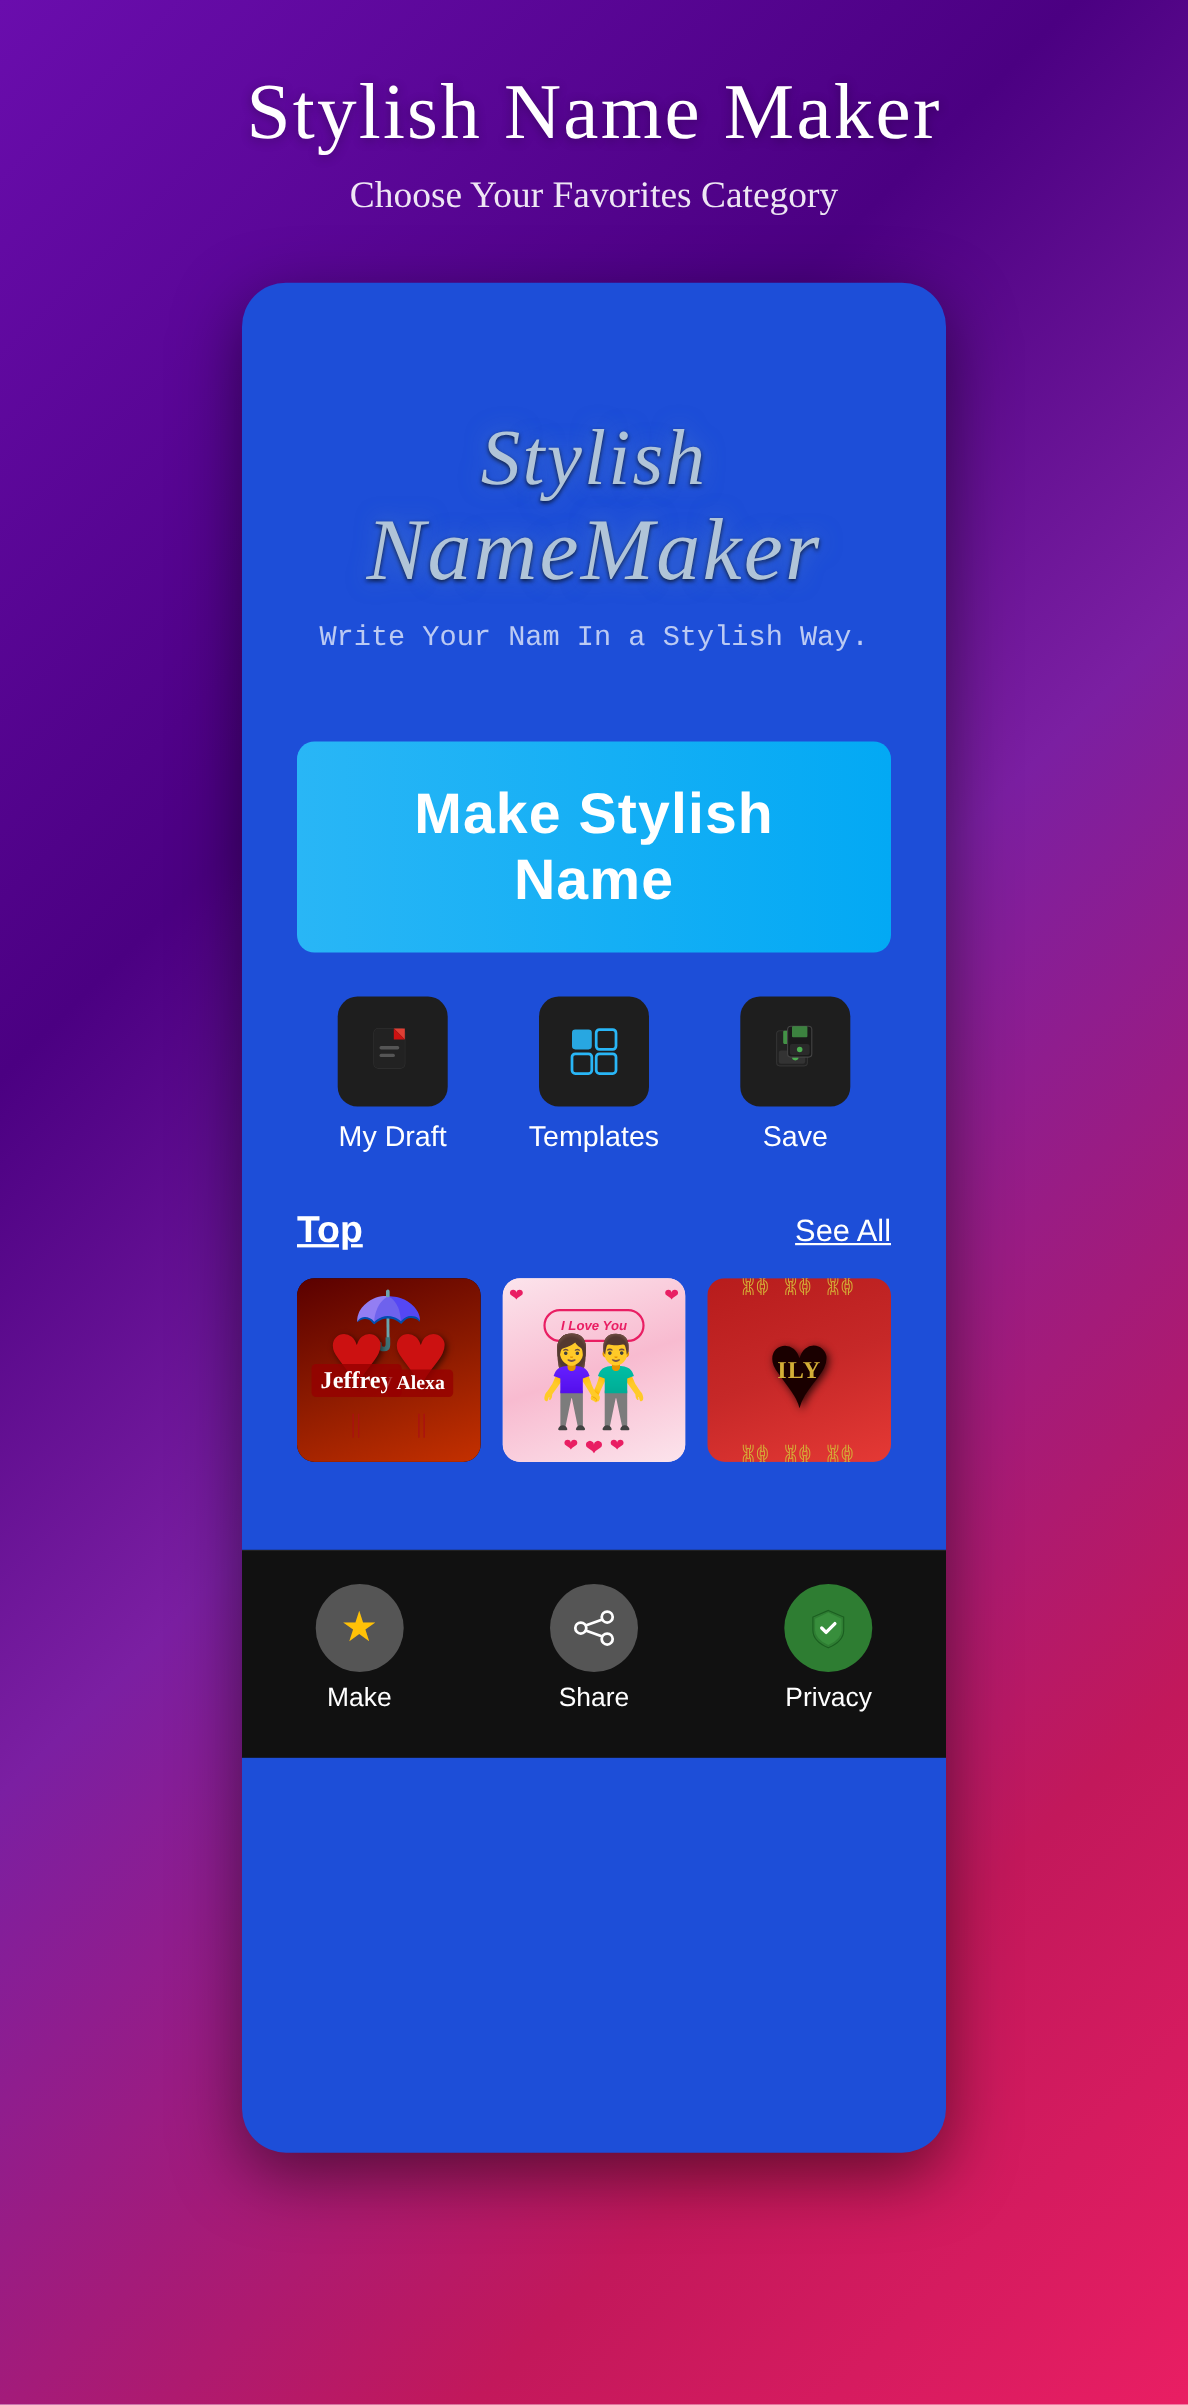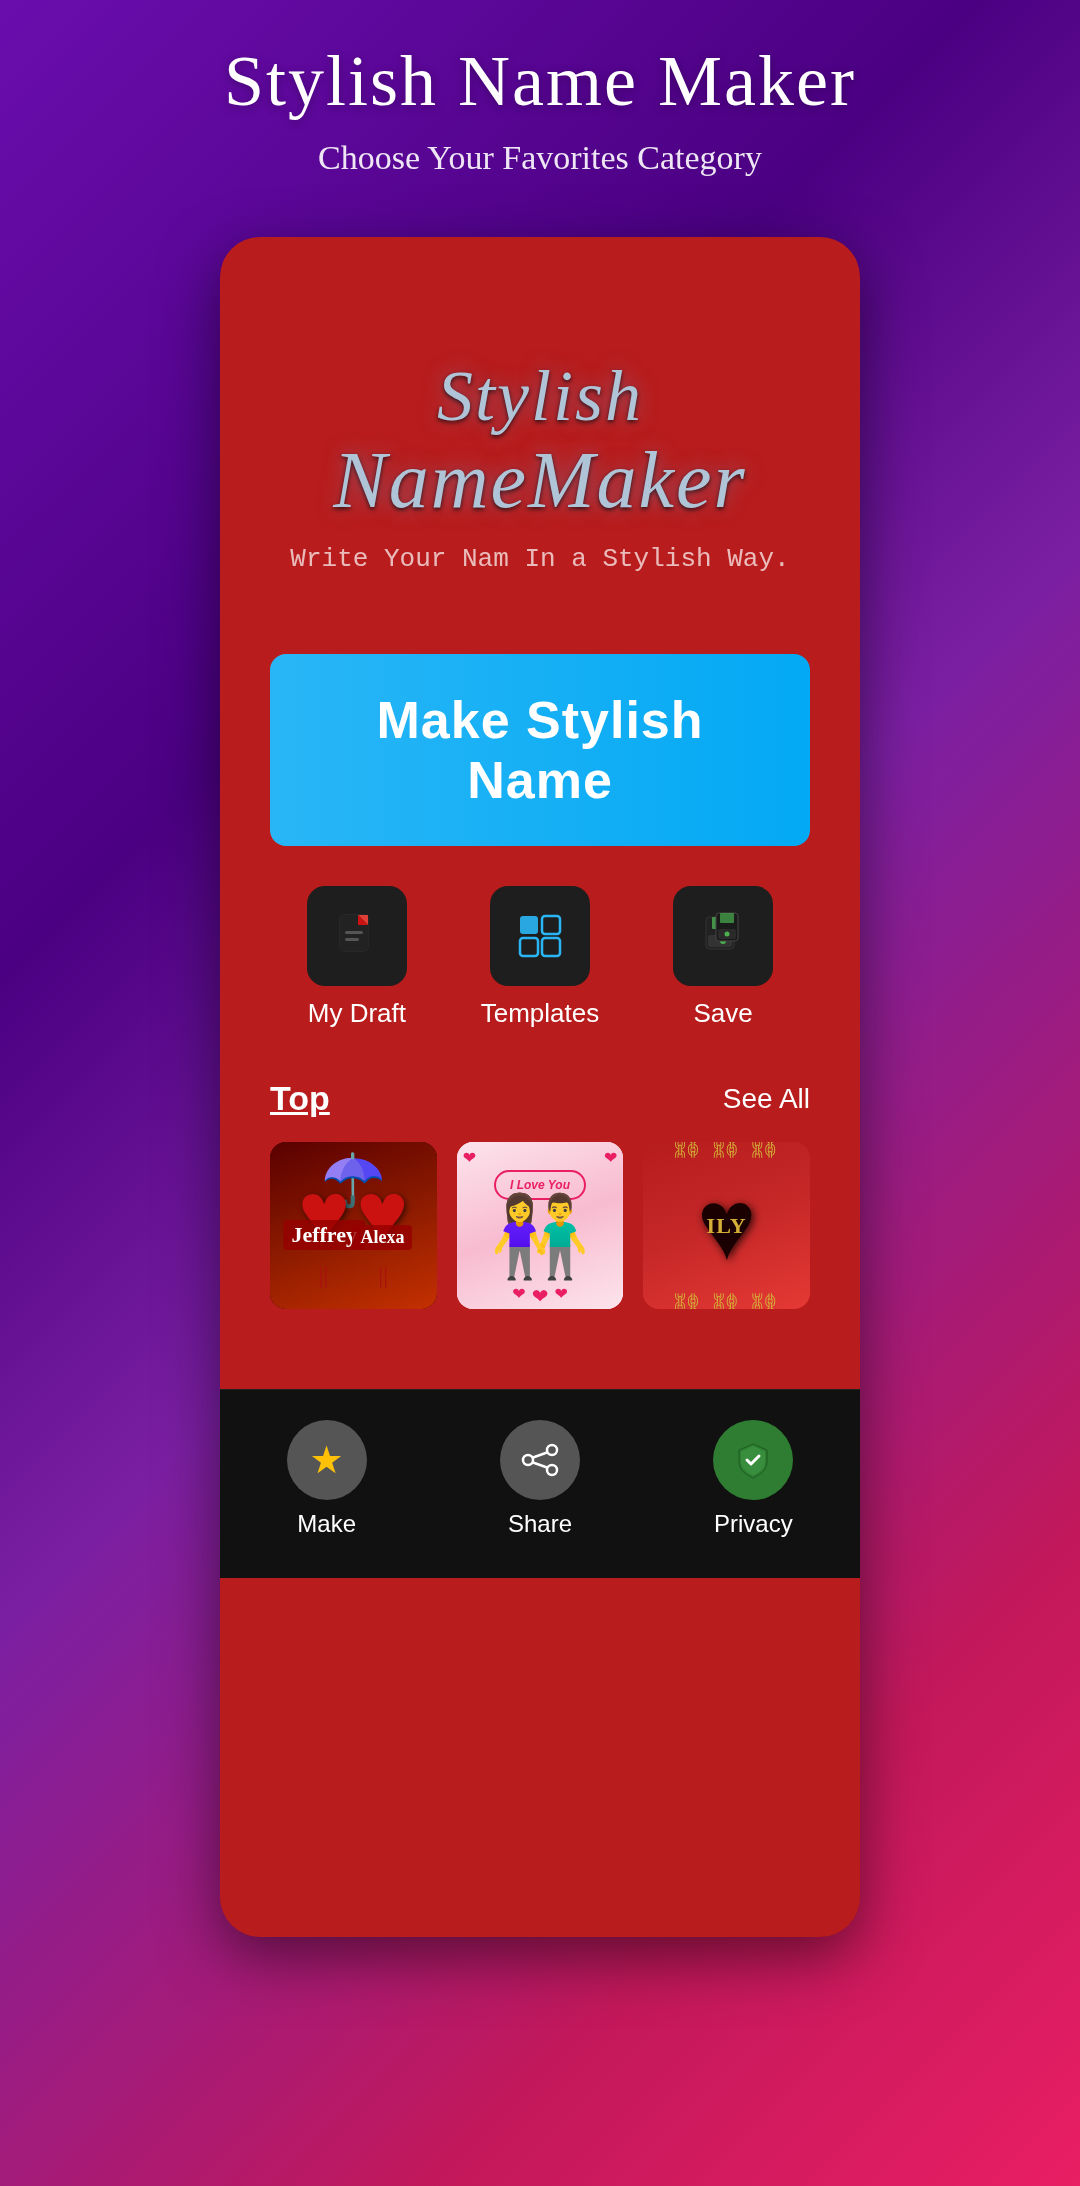--- a/index.html
+++ b/index.html
@@ -11,42 +11,42 @@
       font-family: 'Georgia', serif;
       display: flex;
       flex-direction: column;
       align-items: center;
       position: relative;
       overflow-x: hidden;
     }
 
     .page-header {
       text-align: center;
-      padding: 40px 20px 40px;
+      padding: 60px 20px 40px;
       color: white;
     }
 
     .page-title {
       font-size: 72px;
       font-weight: 300;
       letter-spacing: 2px;
       color: white;
       text-shadow: 0 2px 10px rgba(0,0,0,0.3);
       margin-bottom: 16px;
     }
 
     .page-subtitle {
       font-size: 34px;
       color: rgba(255,255,255,0.9);
       font-weight: 300;
     }
 
     .phone-container {
       width: 640px;
-      background: #b91c1c;
+      background: #1d4ed8;
       border-radius: 40px;
       padding: 60px 50px 0;
       margin-top: 20px;
       position: relative;
       box-shadow: 0 20px 60px rgba(0,0,0,0.5);
       min-height: 1700px;
       display: flex;
       flex-direction: column;
       align-items: center;
     }
@@ -140,20 +140,21 @@
       font-weight: bold;
       font-family: sans-serif;
       text-decoration: underline;
     }
 
     .see-all-link {
       color: white;
       font-size: 28px;
       font-family: sans-serif;
       cursor: pointer;
+      text-decoration: underline;
     }
 
     .top-templates-grid {
       display: flex;
       gap: 20px;
       width: 100%;
       margin-bottom: 50px;
     }
 
     .template-card {

